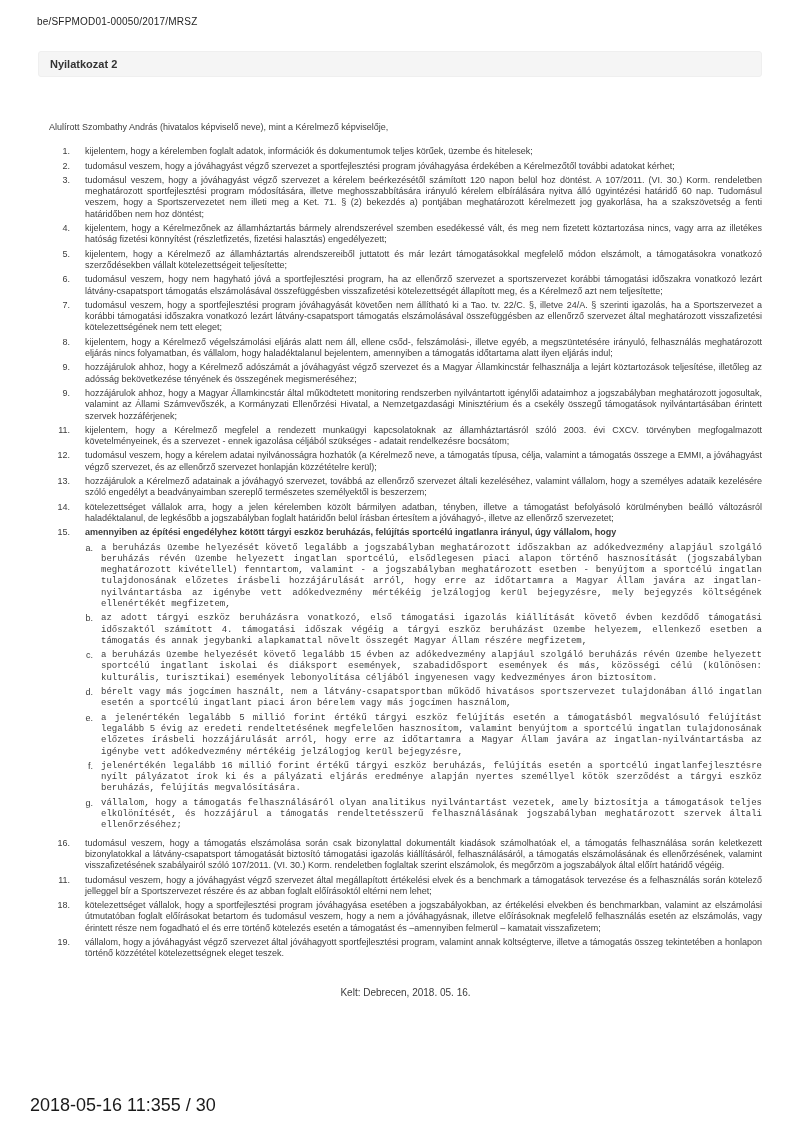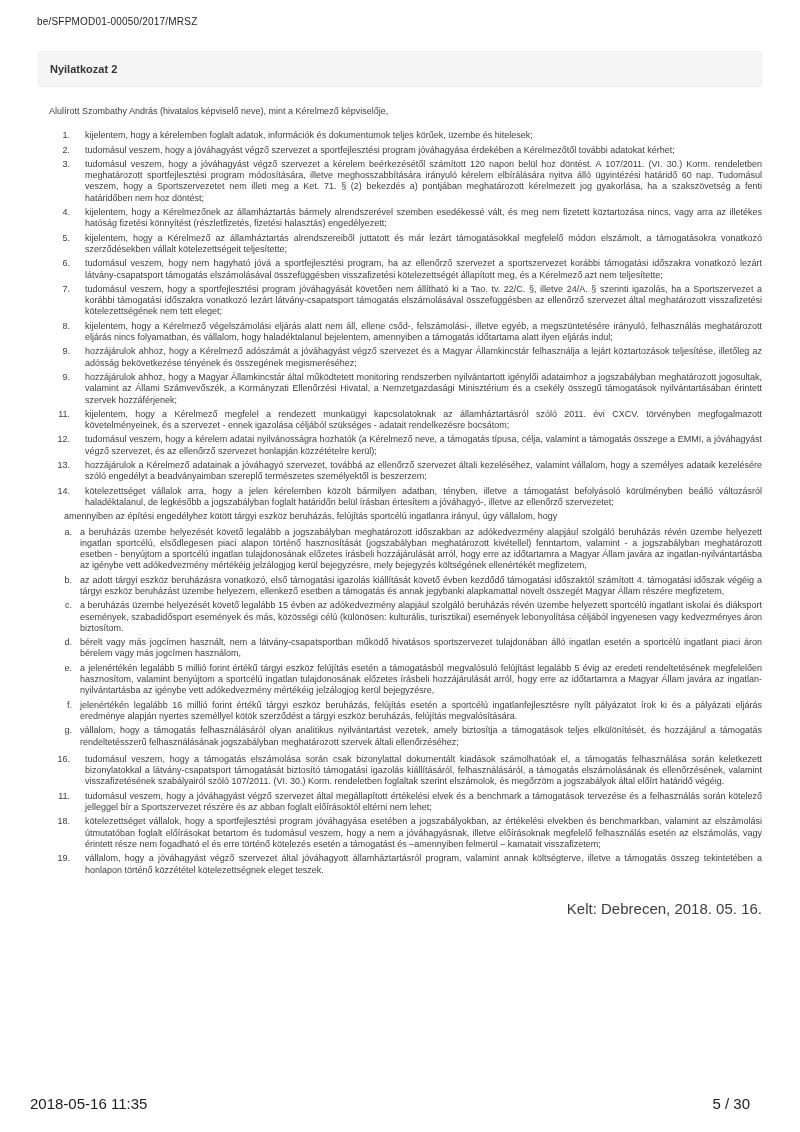--- a/index.html
+++ b/index.html
@@ -11,46 +11,46 @@
     color: #3c3c3c;
     overflow: hidden;
   }
   .doc-ref {
     position: absolute; left: 37px; top: 16px;
     font-size: 10px; color: #1f1f1f; letter-spacing: 0.2px;
     white-space: nowrap;
   }
   .section-header {
     position: absolute; left: 38px; right: 38px; top: 51px;
-    height: 36px; box-sizing: border-box;
+    height: 26px; box-sizing: border-box;
     background: #f5f5f5; border: 1px solid #efefef; border-radius: 3px;
     display: flex; align-items: center; padding-left: 11px;
   }
   .section-title { font-size: 11px; font-weight: bold; color: #333333; }
   .content {
-    position: absolute; top: 106px; left: 49px; right: 38px;
+    position: absolute; top: 122px; left: 49px; right: 38px;
     font-size: 9px; line-height: 11.3px;
   }
   .intro { margin: 0 0 13px 0; text-align: left; }
   .list { }
   .item { display: flex; margin-bottom: 3px; }
   .item > .num {
     flex: 0 0 21px; text-align: right; white-space: nowrap;
   }
   .item > .txt { flex: 1; margin-left: 15px; text-align: justify; }
   .sublist { margin-top: 4px; margin-left: -2px; }
   .sublist .item { margin-bottom: 3px; }
   .sublist .item > .num { flex: 0 0 10px; }
-  .sublist .item > .txt { margin-left: 8px; }
-  .item15-text { text-align: justify; }
-  .dated { margin-top: 27px; text-align: right; font-size: 15px; }
+  .sublist .item > .txt { margin-left: 8px; font-family: Liberation Mono, monospace; }
+  .item15-text { text-align: justify; font-weight: bold; }
+  .dated { margin-top: 27px; text-align: center; font-size: 10px; }
   .footer {
     position: absolute; left: 30px; right: 50px; top: 1095px;
-    display: flex; justify-content: space-between;
-    font-size: 15px; color: #1a1a1a;
+    display: flex; 
+    font-size: 18px; color: #1a1a1a;
   }
 </style>
 </head>
 <body>
 
 <div class="doc-ref">be/SFPMOD01-00050/2017/MRSZ</div>
 
 <div class="section-header">
   <span class="section-title">Nyilatkozat 2</span>
 </div>
@@ -105,39 +105,40 @@
       <span class="txt">hozzájárulok ahhoz, hogy a Kérelmező adószámát a jóváhagyást végző szervezet és a Magyar Államkincstár felhasználja a lejárt köztartozások teljesítése, illetőleg az adósság bekövetkezése tényének és összegének megismeréséhez;</span>
     </div>
 
     <div class="item">
       <span class="num">9.</span>
       <span class="txt">hozzájárulok ahhoz, hogy a Magyar Államkincstár által működtetett monitoring rendszerben nyilvántartott igénylői adataimhoz a jogszabályban meghatározott jogosultak, valamint az Állami Számvevőszék, a Kormányzati Ellenőrzési Hivatal, a Nemzetgazdasági Minisztérium és a csekély összegű támogatások nyilvántartásában érintett szervek hozzáférjenek;</span>
     </div>
 
     <div class="item">
       <span class="num">11.</span>
-      <span class="txt">kijelentem, hogy a Kérelmező megfelel a rendezett munkaügyi kapcsolatoknak az államháztartásról szóló 2011. évi CXCV. törvényben megfogalmazott követelményeinek, és a szervezet - ennek igazolása céljából szükséges - adatait rendelkezésre bocsátom;</span>
+      <span class="txt">kijelentem, hogy a Kérelmező megfelel a rendezett munkaügyi kapcsolatoknak az államháztartásról szóló 2003. évi CXCV. törvényben megfogalmazott követelményeinek, és a szervezet - ennek igazolása céljából szükséges - adatait rendelkezésre bocsátom;</span>
     </div>
 
     <div class="item">
       <span class="num">12.</span>
       <span class="txt">tudomásul veszem, hogy a kérelem adatai nyilvánosságra hozhatók (a Kérelmező neve, a támogatás típusa, célja, valamint a támogatás összege a EMMI, a jóváhagyást végző szervezet, és az ellenőrző szervezet honlapján közzétételre kerül);</span>
     </div>
 
     <div class="item">
       <span class="num">13.</span>
       <span class="txt">hozzájárulok a Kérelmező adatainak a jóváhagyó szervezet, továbbá az ellenőrző szervezet általi kezeléséhez, valamint vállalom, hogy a személyes adataik kezelésére szóló engedélyt a beadványaimban szereplő természetes személyektől is beszerzem;</span>
     </div>
 
     <div class="item">
       <span class="num">14.</span>
       <span class="txt">kötelezettséget vállalok arra, hogy a jelen kérelemben közölt bármilyen adatban, tényben, illetve a támogatást befolyásoló körülményben beálló változásról haladéktalanul, de legkésőbb a jogszabályban foglalt határidőn belül írásban értesítem a jóváhagyó-, illetve az ellenőrző szervezetet;</span>
     </div>
 
     <div class="item">
+      <span class="num">15.</span>
       <div class="txt">
         <div class="item15-text">amennyiben az építési engedélyhez kötött tárgyi eszköz beruházás, felújítás sportcélú ingatlanra irányul, úgy vállalom, hogy</div>
         <div class="sublist">
           <div class="item">
             <span class="num">a.</span>
             <span class="txt">a beruházás üzembe helyezését követő legalább a jogszabályban meghatározott időszakban az adókedvezmény alapjául szolgáló beruházás révén üzembe helyezett ingatlan sportcélú, elsődlegesen piaci alapon történő hasznosítását (jogszabályban meghatározott kivétellel) fenntartom, valamint - a jogszabályban meghatározott esetben - benyújtom a sportcélú ingatlan tulajdonosának előzetes írásbeli hozzájárulását arról, hogy erre az időtartamra a Magyar Állam javára az ingatlan-nyilvántartásba az igénybe vett adókedvezmény mértékéig jelzálogjog kerül bejegyzésre, mely bejegyzés költségének ellenértékét megfizetem,</span>
           </div>
           <div class="item">
             <span class="num">b.</span>
             <span class="txt">az adott tárgyi eszköz beruházásra vonatkozó, első támogatási igazolás kiállítását követő évben kezdődő támogatási időszaktól számított 4. támogatási időszak végéig a tárgyi eszköz beruházást üzembe helyezem, ellenkező esetben a támogatás és annak jegybanki alapkamattal növelt összegét Magyar Állam részére megfizetem,</span>
@@ -176,21 +177,21 @@
       <span class="txt">tudomásul veszem, hogy a jóváhagyást végző szervezet által megállapított értékelési elvek és a benchmark a támogatások tervezése és a felhasználás során kötelező jelleggel bír a Sportszervezet részére és az abban foglalt előírásoktól eltérni nem lehet;</span>
     </div>
 
     <div class="item">
       <span class="num">18.</span>
       <span class="txt">kötelezettséget vállalok, hogy a sportfejlesztési program jóváhagyása esetében a jogszabályokban, az értékelési elvekben és benchmarkban, valamint az elszámolási útmutatóban foglalt előírásokat betartom és tudomásul veszem, hogy a nem a jóváhagyásnak, illetve előírásoknak megfelelő felhasználás esetén az elszámolás, vagy érintett része nem fogadható el és erre történő kötelezés esetén a támogatást és –amennyiben felmerül – kamatait visszafizetem;</span>
     </div>
 
     <div class="item">
       <span class="num">19.</span>
-      <span class="txt">vállalom, hogy a jóváhagyást végző szervezet által jóváhagyott államháztartásról program, valamint annak költségterve, illetve a támogatás összeg tekintetében a honlapon történő közzététel kötelezettségnek eleget teszek.</span>
+      <span class="txt">vállalom, hogy a jóváhagyást végző szervezet által jóváhagyott sportfejlesztési program, valamint annak költségterve, illetve a támogatás összeg tekintetében a honlapon történő közzététel kötelezettségnek eleget teszek.</span>
     </div>
 
   </div>
 
   <p class="dated">Kelt: Debrecen, 2018. 05. 16.</p>
 </div>
 
 <div class="footer">
   <span>2018-05-16 11:35</span>
   <span>5 / 30</span>

